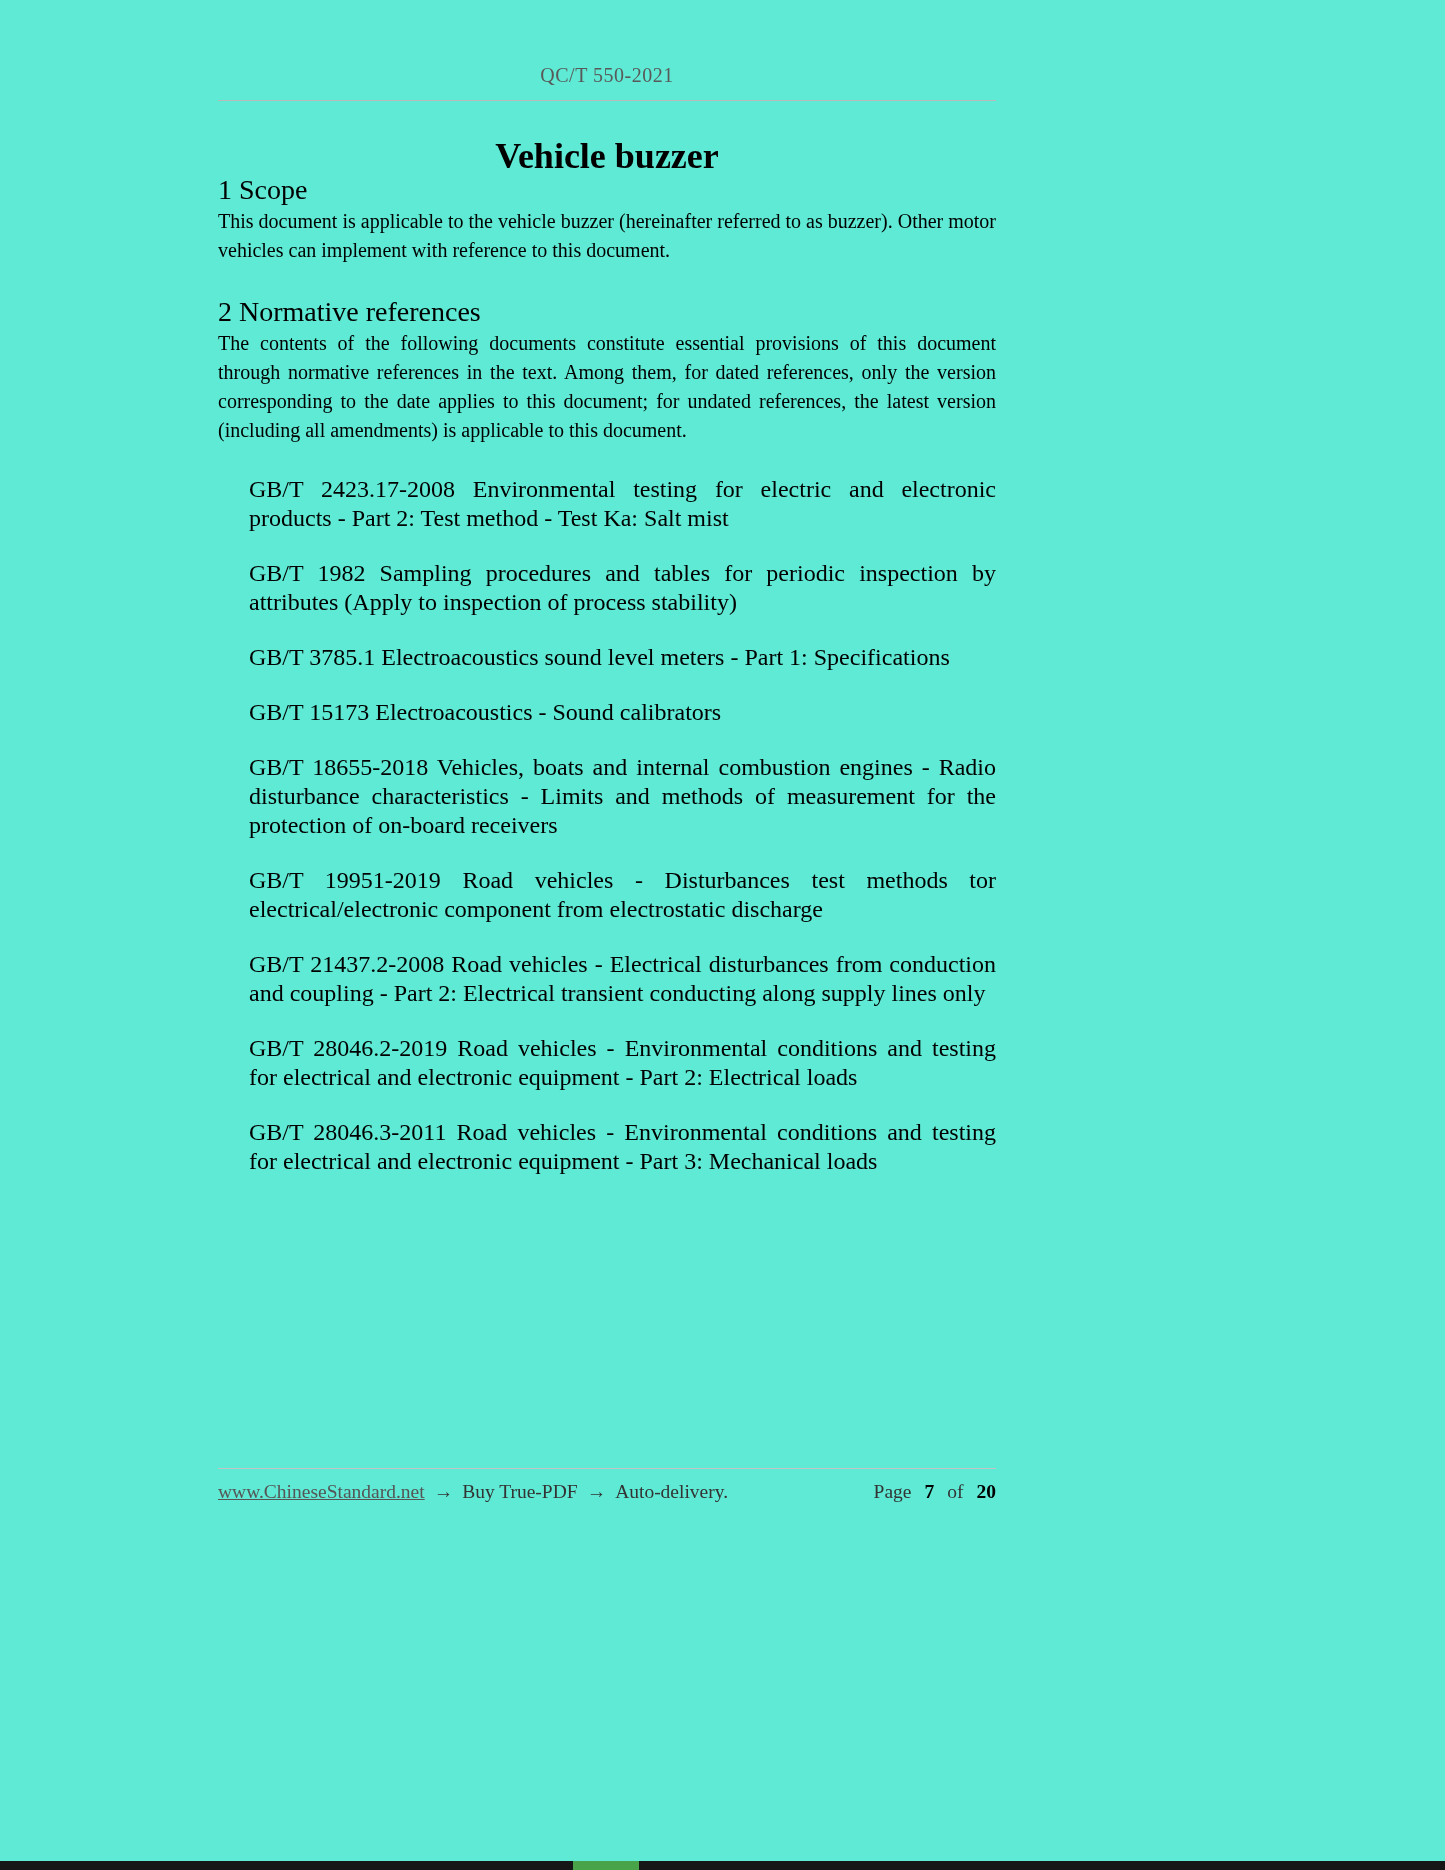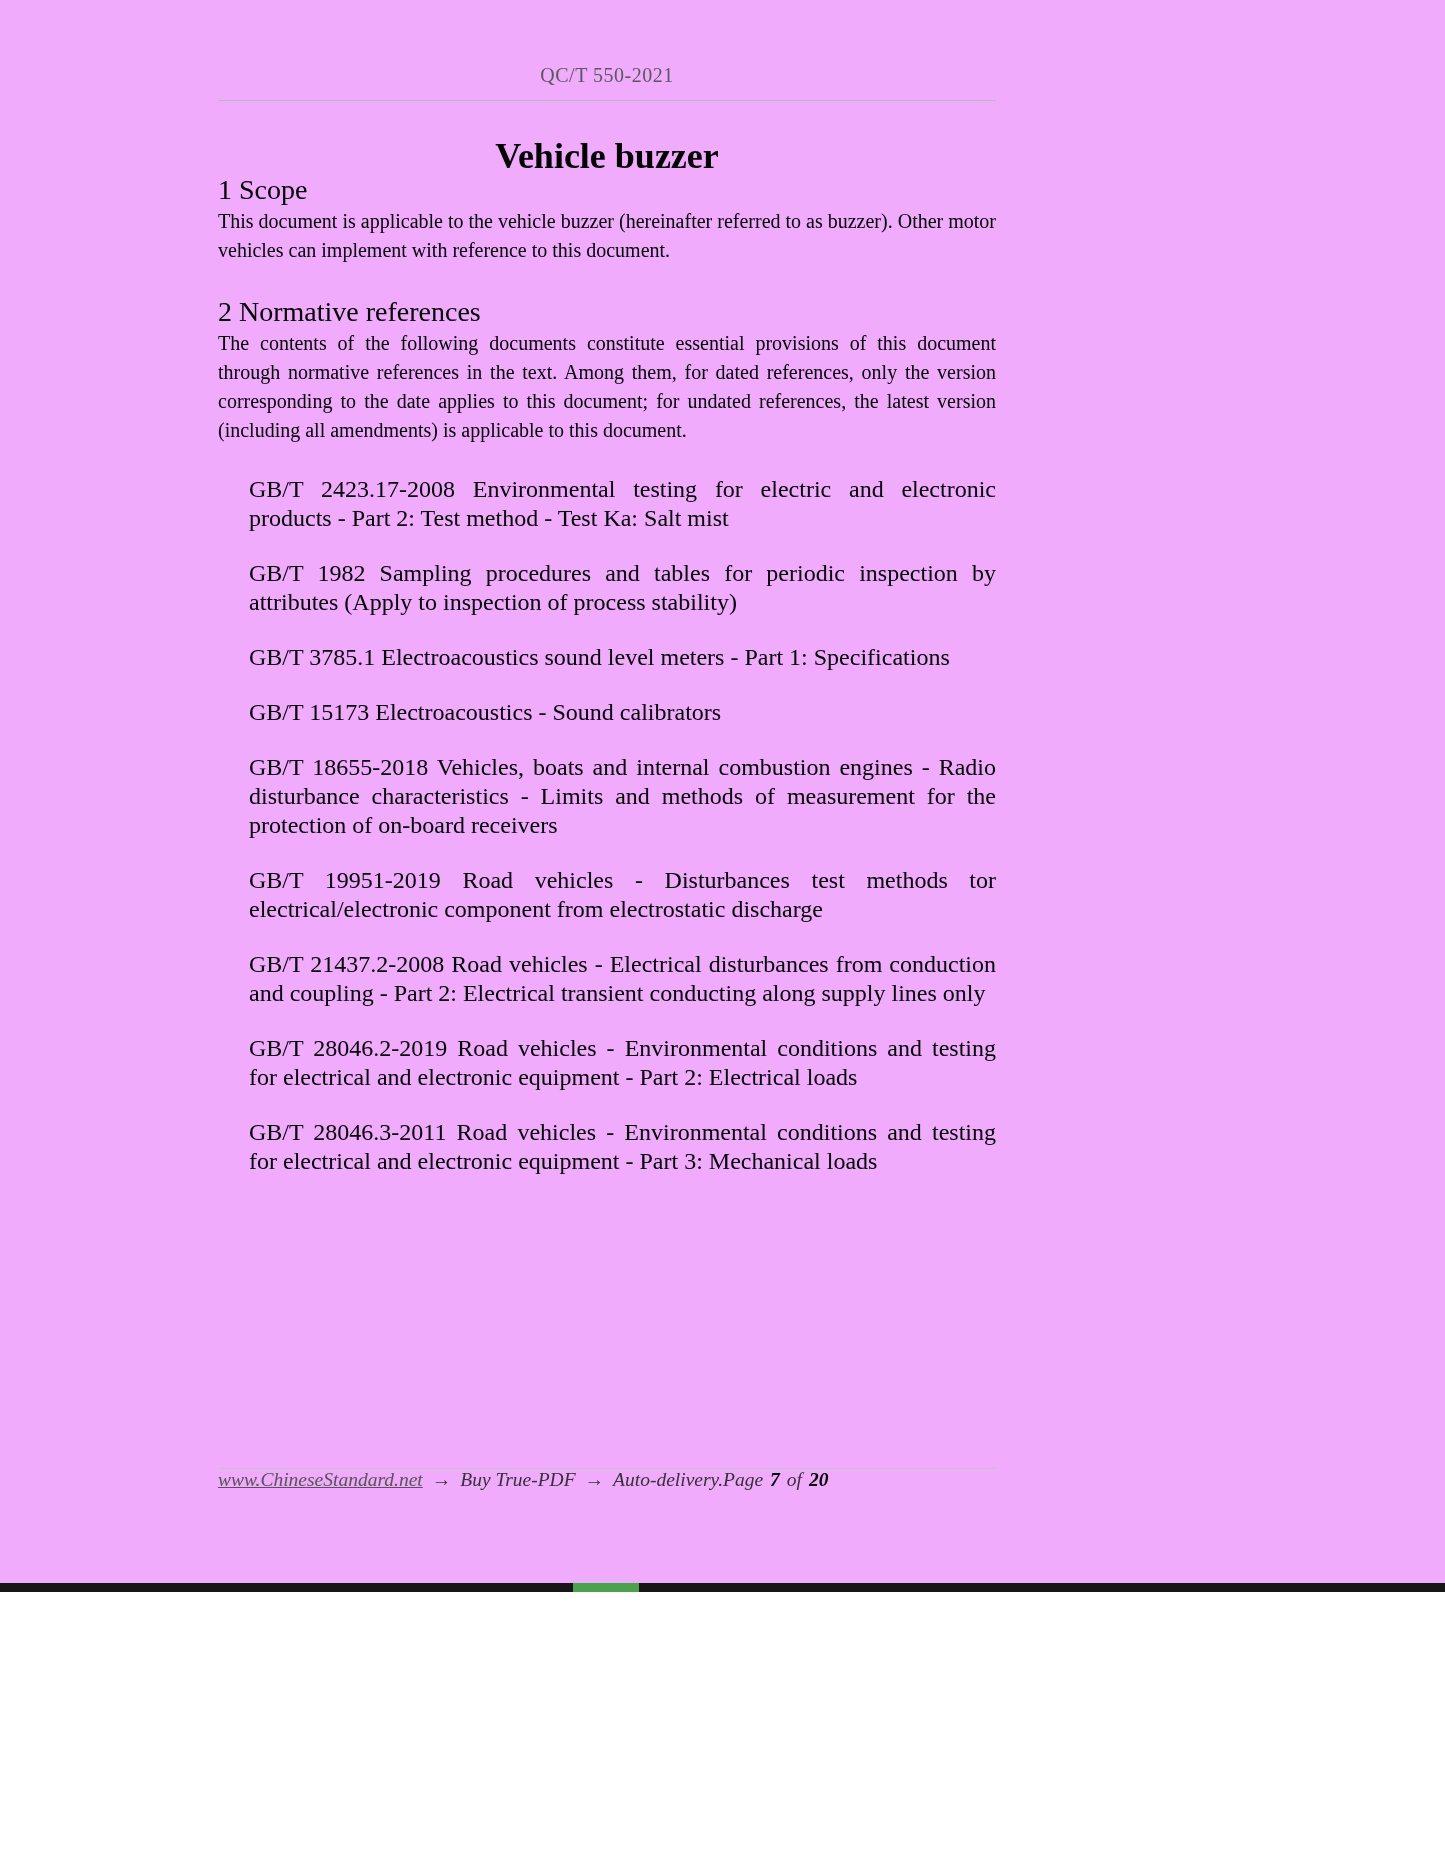--- a/index.html
+++ b/index.html
@@ -11,22 +11,22 @@
   body {
     width: 1445px;
     height: 1870px;
     overflow: hidden;
     font-family: "Liberation Serif", serif;
     color: #000000;
   }
   .page {
     position: relative;
     width: 1445px;
-    height: 1592px;
-    background: #f0abfc;
+    height: 1870px;
+    background: #5eead4;
   }
   .content {
     position: absolute;
     left: 218px;
     top: 0;
     width: 778px;
     padding-top: 64px;
   }
   .doc-header {
     text-align: center;
@@ -68,40 +68,41 @@
     text-align: justify;
   }
   .footer {
     position: absolute;
     left: 218px;
     top: 1468px;
     width: 778px;
   }
   .footer-rule { border-top-color: #c4c4c4; }
   .footer-row {
+    margin-top: 12px;
     display: flex;
+    justify-content: space-between;
     align-items: baseline;
     font-size: 19.5px;
     color: #333333;
-    font-style: italic;
   }
   .footer-left {
     display: flex;
     gap: 9px;
     align-items: baseline;
   }
   .footer-link {
     color: #555555;
     text-decoration: underline;
     cursor: pointer;
   }
   .arrow { color: #333333; }
   .footer-right {
     display: flex;
-    gap: 7px;
+    gap: 13px;
     align-items: baseline;
     color: #333333;
   }
   .footer-right strong {
     color: #000000;
     font-weight: bold;
   }
   .bottom-strip {
     position: absolute;
     left: 0;

